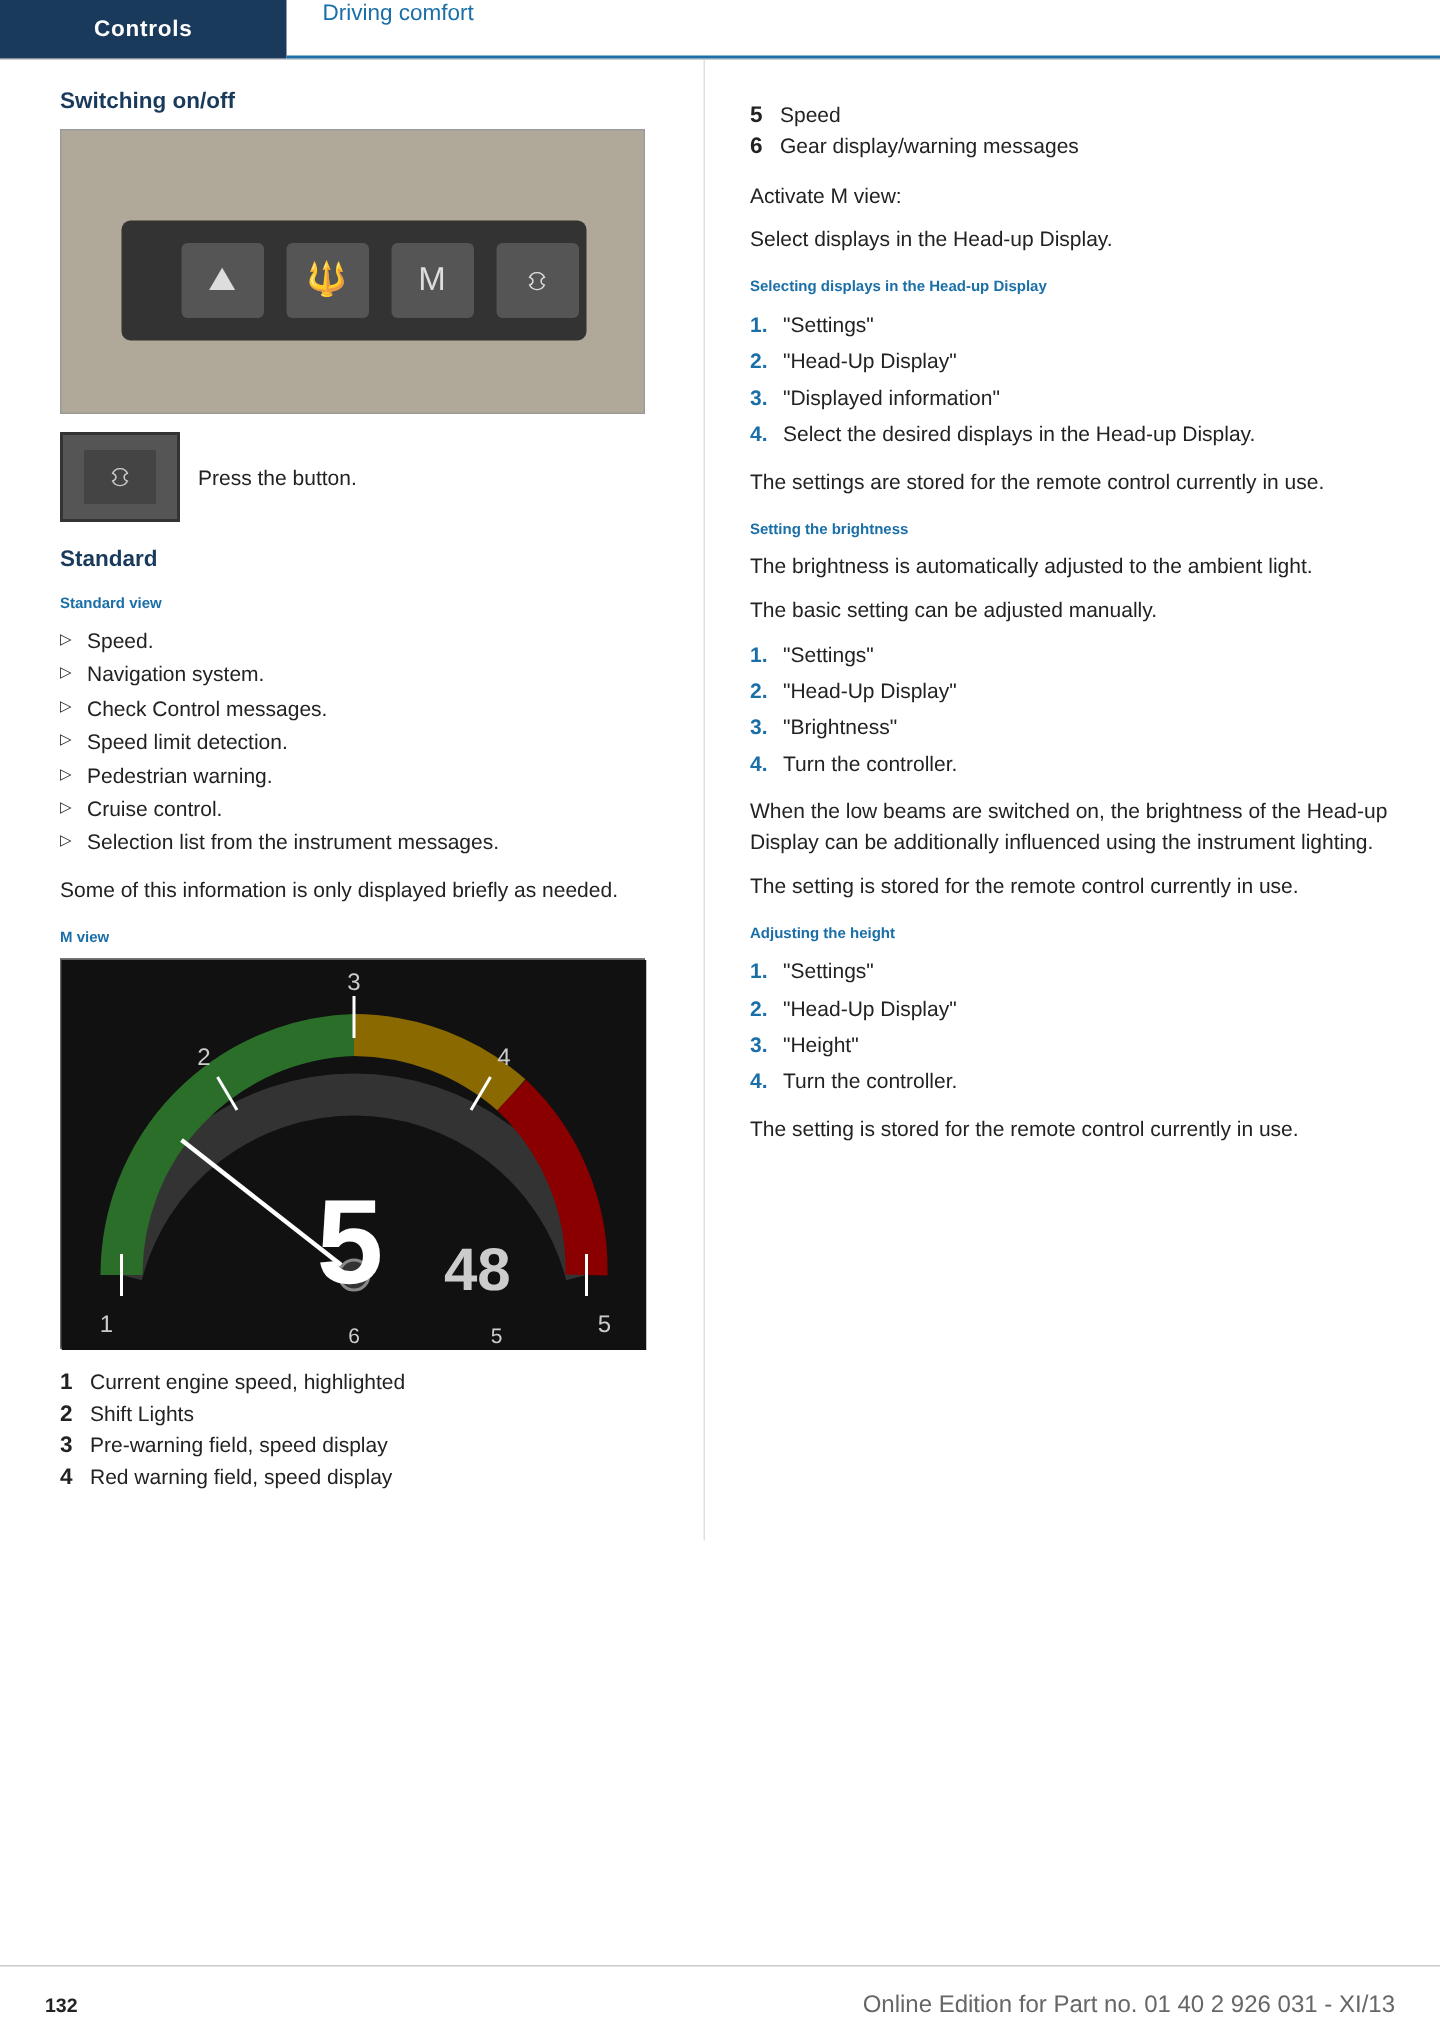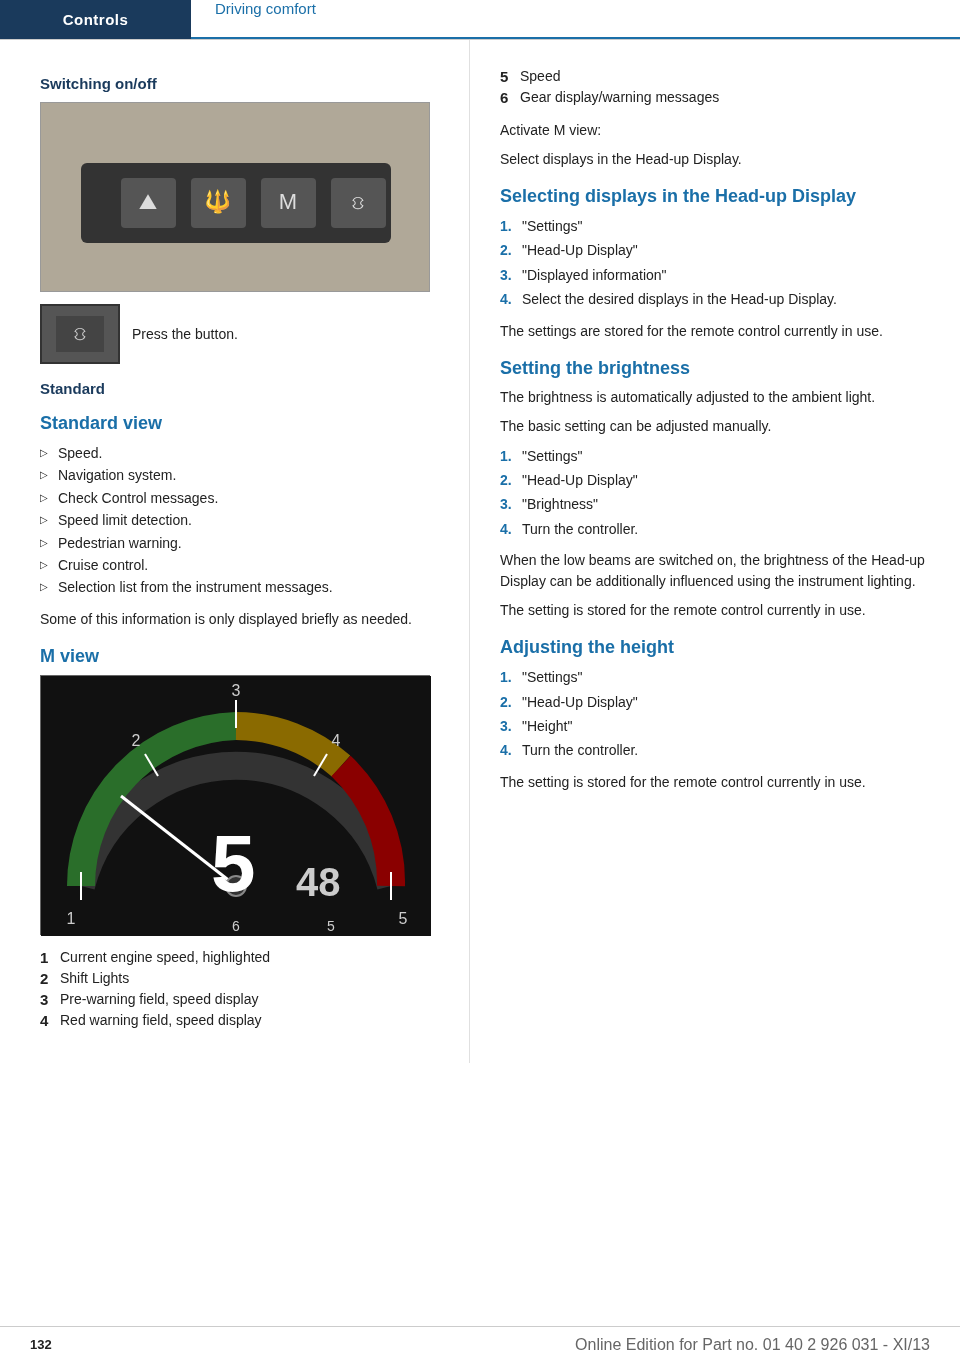--- a/index.html
+++ b/index.html
@@ -42,41 +42,41 @@
 
     
     .main-content {
       display: flex;
       padding: 0;
     }
 
     
     .left-col {
       width: 470px;
-      padding: 35px 30px 30px 40px;
+      padding: 19px 30px 30px 40px;
       border-right: 1px solid #e0e0e0;
     }
 
     
     .right-col {
       width: 490px;
       padding: 28px 30px 30px 30px;
     }
 
     
     .section-title {
       color: #1a3a5c;
       font-size: 15px;
       font-weight: bold;
       margin-bottom: 10px;
     }
 
     .subsection-title {
       color: #1a6fa8;
-      font-size: 18px;
+      font-size: 10px;
       font-weight: bold;
       margin-bottom: 8px;
       margin-top: 16px;
     }
 
     p {
       margin-bottom: 8px;
       line-height: 1.5;
     }
 
@@ -138,21 +138,21 @@
       color: #1a6fa8;
       font-weight: bold;
     }
 
     
     .footer {
       position: absolute;
       bottom: 0;
       left: 0;
       right: 0;
-      height: 36px;
+      height: 52px;
       display: flex;
       align-items: center;
       justify-content: space-between;
       padding: 0 30px;
       border-top: 1px solid #ccc;
     }
     .footer-page {
       font-size: 13px;
       font-weight: bold;
       color: #222;

